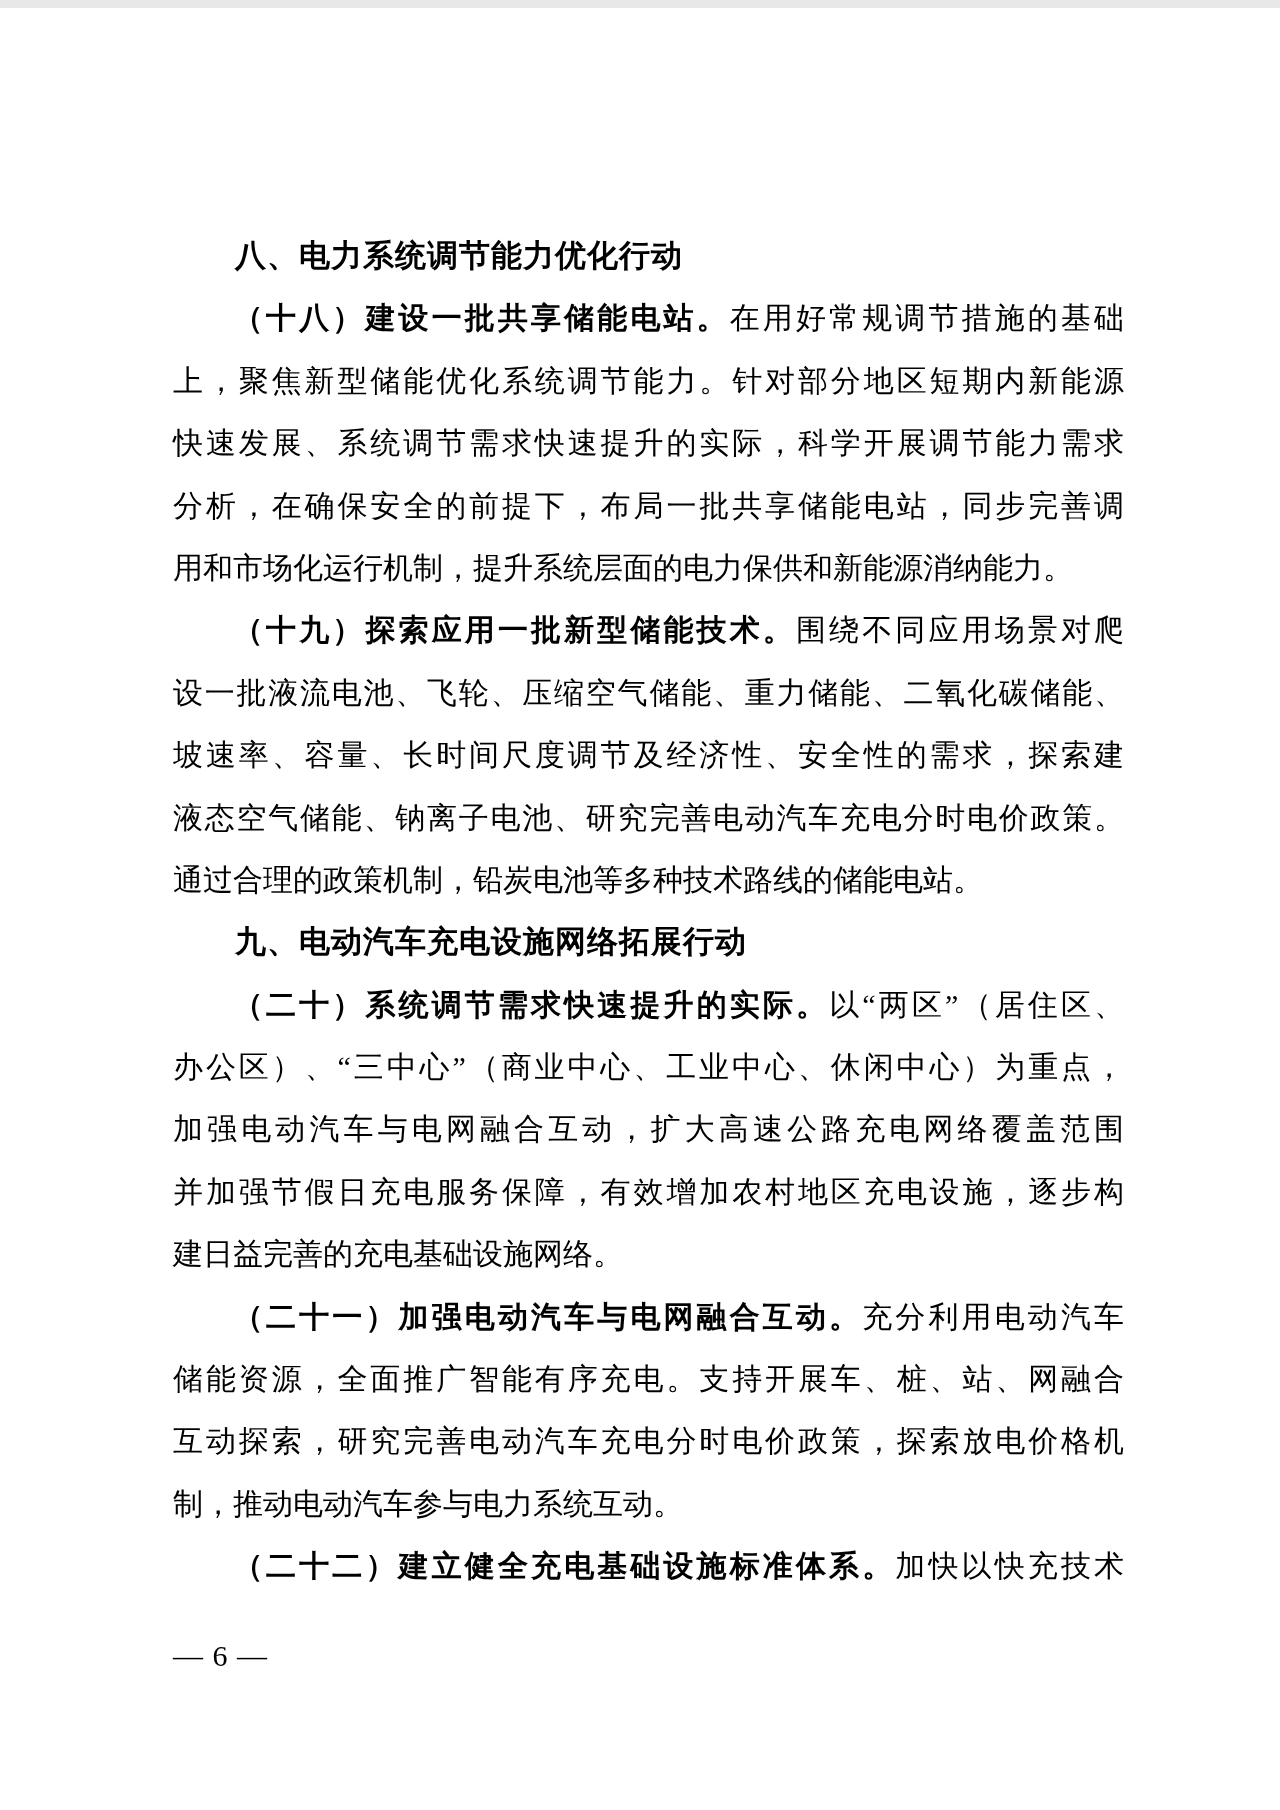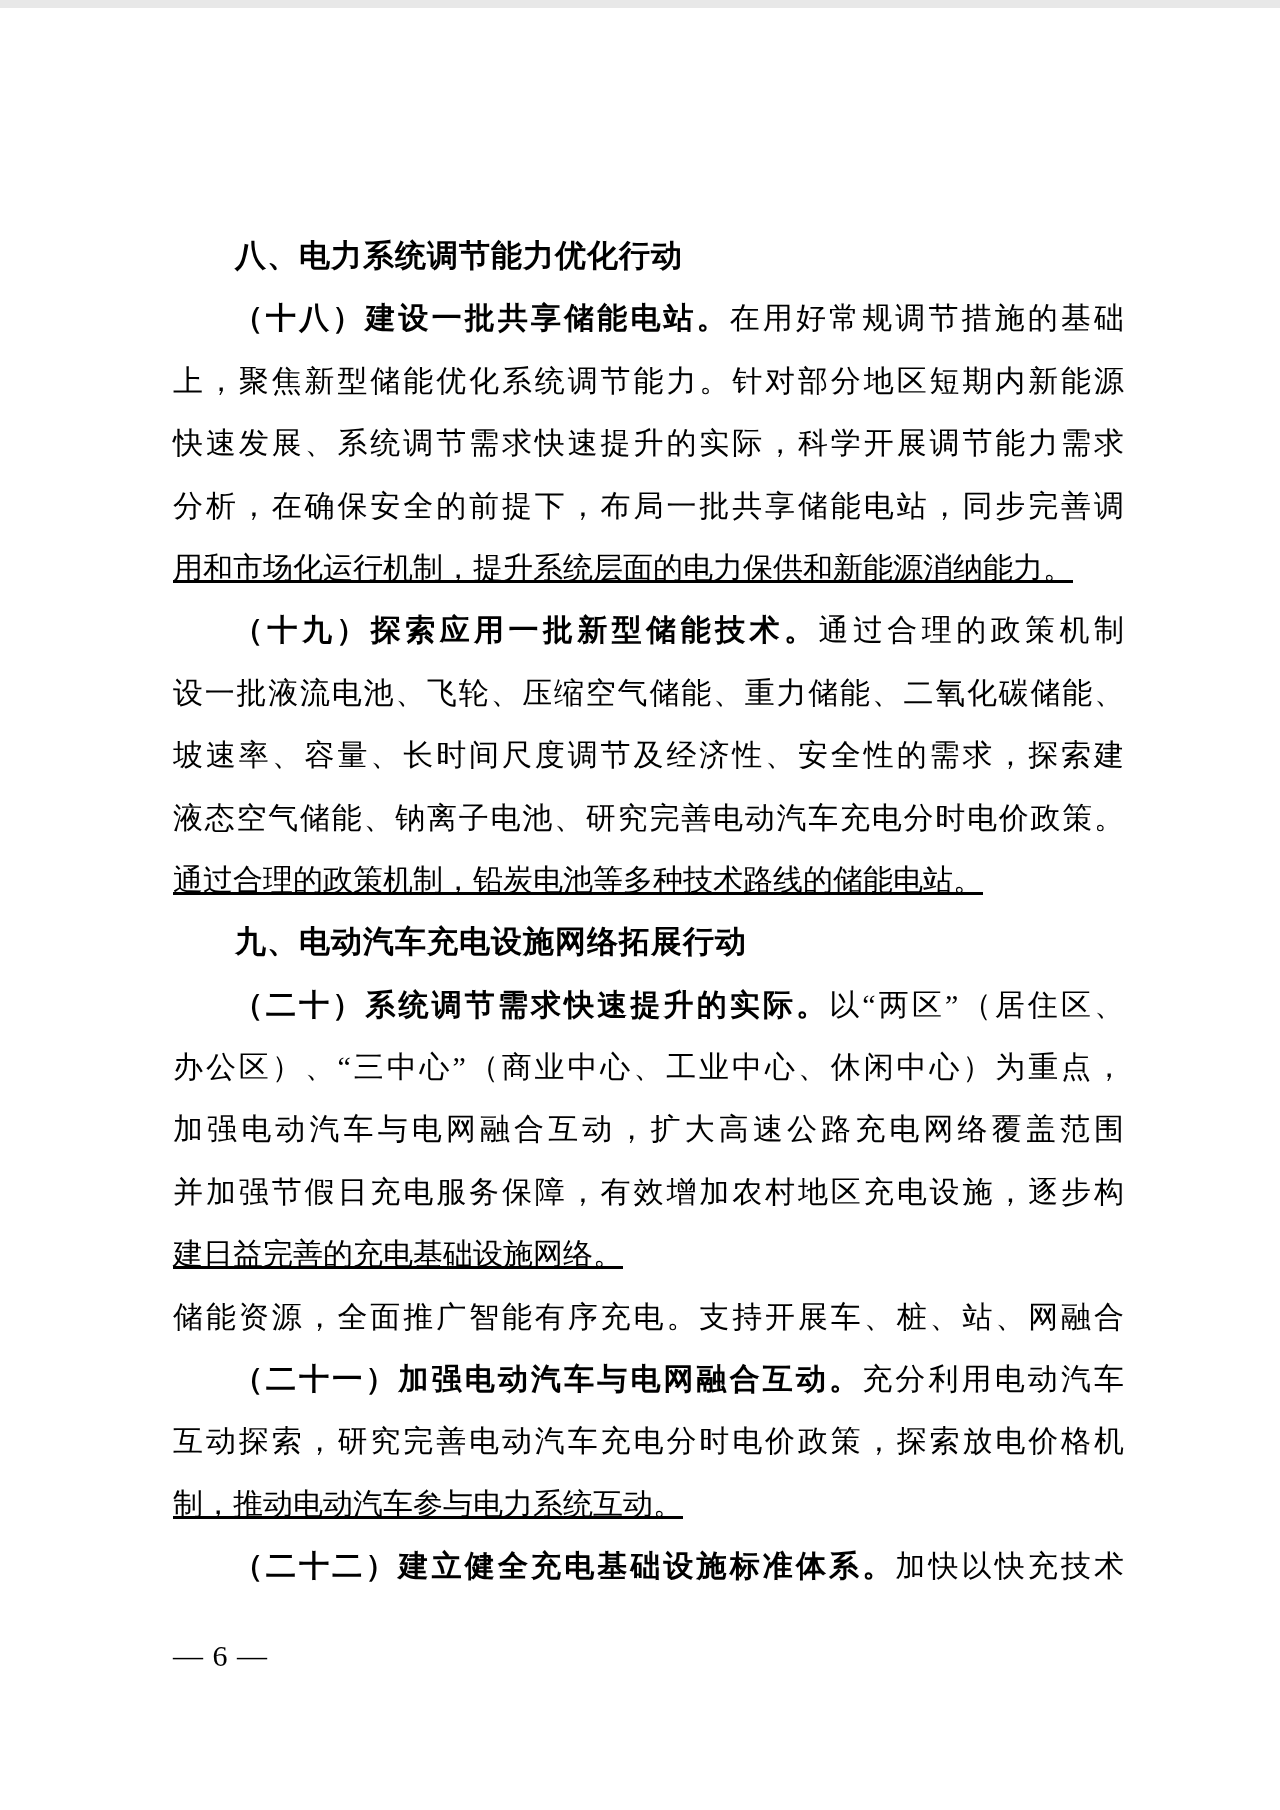--- a/index.html
+++ b/index.html
@@ -33,21 +33,20 @@
   .line.just {
     white-space: normal;
     text-align: justify;
     text-align-last: justify;
     text-justify: inter-character;
   }
   .line.end {
     white-space: normal;
     text-align: left;
     text-align-last: left;
-    text-decoration: underline;
   }
   .line.first, .line.h {
     text-indent: 2em;
   }
   .line.h {
     font-family: "Liberation Sans", "DejaVu Sans", sans-serif;
     font-weight: 700;
     font-size: 31px;
     letter-spacing: 1px;
     white-space: nowrap;
@@ -76,36 +75,36 @@
   <div class="content">
 
     <div class="line h">八、电力系统调节能力优化行动</div>
 
     <div class="line first just"><span class="lead">（十八）建设一批共享储能电站。</span><span>在用好常规调节措施的基础</span></div>
     <div class="line just">上，聚焦新型储能优化系统调节能力。针对部分地区短期内新能源</div>
     <div class="line just">快速发展、系统调节需求快速提升的实际，科学开展调节能力需求</div>
     <div class="line just">分析，在确保安全的前提下，布局一批共享储能电站，同步完善调</div>
     <div class="line end">用和市场化运行机制，提升系统层面的电力保供和新能源消纳能力。</div>
 
-    <div class="line first just"><span class="lead">（十九）探索应用一批新型储能技术。</span><span>通过合理的政策机制</span></div>
+    <div class="line first just"><span class="lead">（十九）探索应用一批新型储能技术。</span><span>围绕不同应用场景对爬</span></div>
     <div class="line just">设一批液流电池、飞轮、压缩空气储能、重力储能、二氧化碳储能、</div>
     <div class="line just">坡速率、容量、长时间尺度调节及经济性、安全性的需求，探索建</div>
     <div class="line just">液态空气储能、钠离子电池、研究完善电动汽车充电分时电价政策。</div>
     <div class="line end">通过合理的政策机制，铅炭电池等多种技术路线的储能电站。</div>
 
     <div class="line h">九、电动汽车充电设施网络拓展行动</div>
 
     <div class="line first just"><span class="lead">（二十）系统调节需求快速提升的实际。</span><span>以“两区”（居住区、</span></div>
     <div class="line just">办公区）、“三中心”（商业中心、工业中心、休闲中心）为重点，</div>
     <div class="line just">加强电动汽车与电网融合互动，扩大高速公路充电网络覆盖范围</div>
     <div class="line just">并加强节假日充电服务保障，有效增加农村地区充电设施，逐步构</div>
     <div class="line end">建日益完善的充电基础设施网络。</div>
 
+    <div class="line first just"><span class="lead">（二十一）加强电动汽车与电网融合互动。</span><span>充分利用电动汽车</span></div>
     <div class="line just">储能资源，全面推广智能有序充电。支持开展车、桩、站、网融合</div>
-    <div class="line first just"><span class="lead">（二十一）加强电动汽车与电网融合互动。</span><span>充分利用电动汽车</span></div>
     <div class="line just">互动探索，研究完善电动汽车充电分时电价政策，探索放电价格机</div>
     <div class="line end">制，推动电动汽车参与电力系统互动。</div>
 
     <div class="line first just"><span class="lead">（二十二）建立健全充电基础设施标准体系。</span><span>加快以快充技术</span></div>
 
   </div>
 
   <div class="footer">— 6 —</div>
 </div>
 

